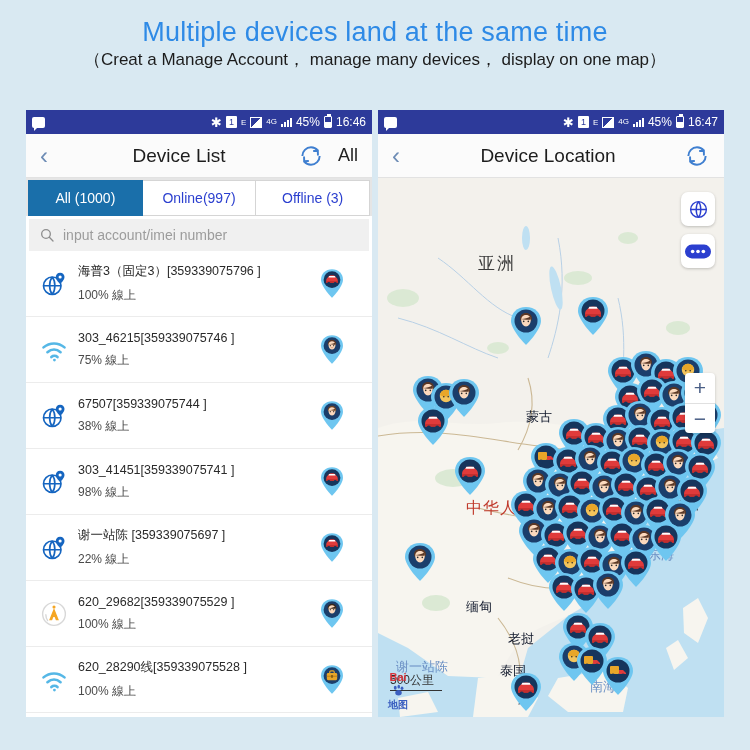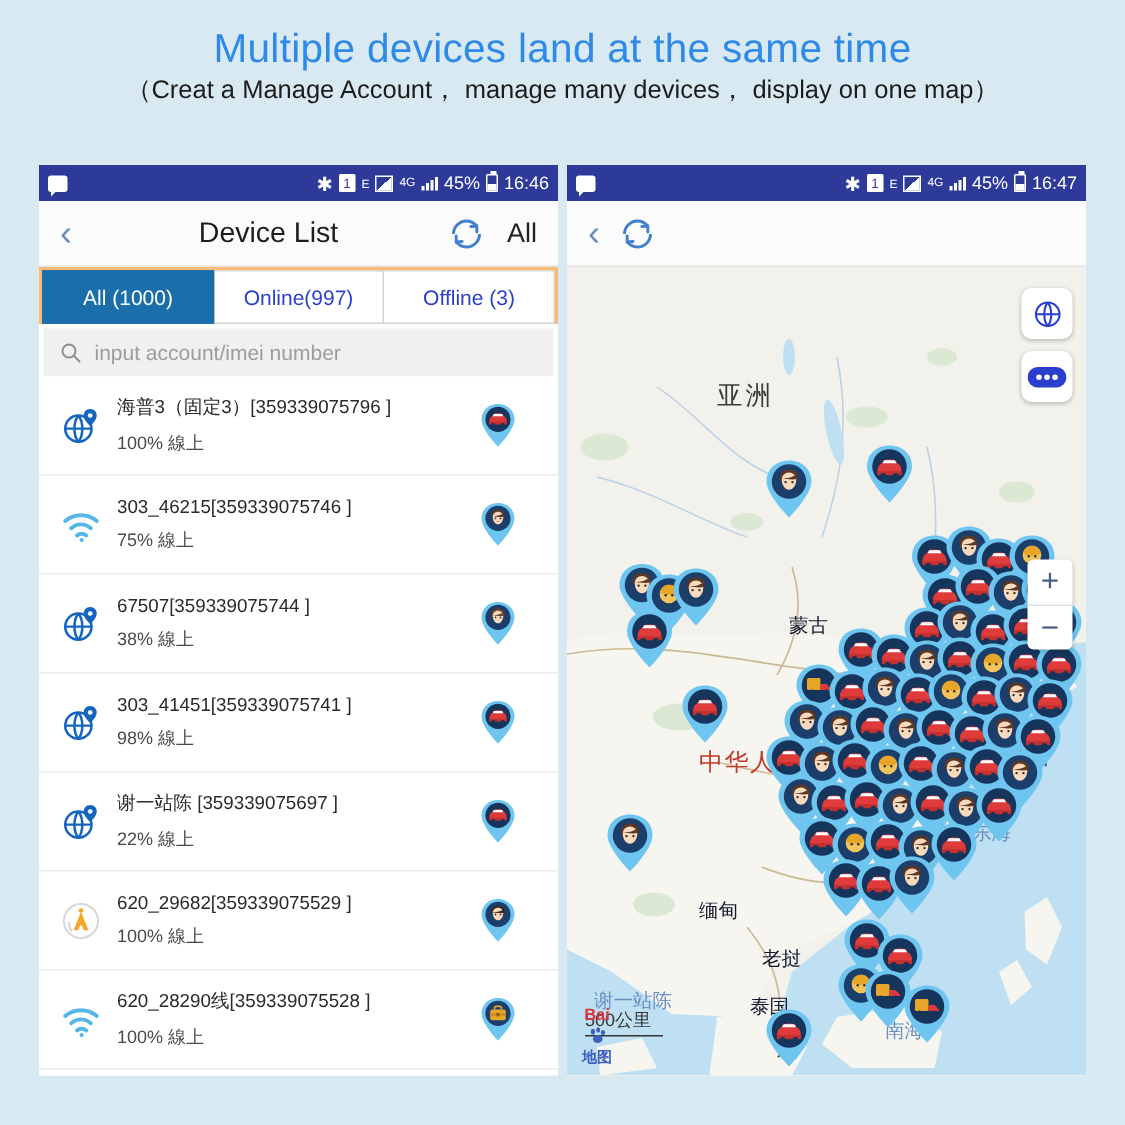--- a/index.html
+++ b/index.html
@@ -100,21 +100,21 @@
     font-size: 24px; color: #6d8cb5; font-weight: 300; line-height: 1;
     width: 20px; cursor: pointer;
   }
   .appbar-title {
     flex: 1; text-align: center; font-size: 19px; color: #1d1d1d; font-weight: 400;
   }
   .refresh { width: 26px; height: 26px; cursor: pointer; }
   .hdr-all { font-size: 18px; color: #222; margin-left: 14px; cursor: pointer; }
 
   
-  .tabs { display: flex; height: 38px; flex: none; background: #fdba74; padding: 2px 2px 0 2px; }
+  .tabs { display: flex; height: 38px; flex: none; background: #e5e5e5; padding: 2px 2px 0 2px; }
   .tab {
     flex: 1; display: flex; align-items: center; justify-content: center;
     font-size: 14px; color: #2b3fcf; border: 1px solid #d5d5d5;
     background: #fff; cursor: pointer;
   }
   .tab + .tab { border-left: none; }
   .tab.active { background: #1a6faa; color: #fff; border-color: #1a6faa; }
 
   
   .search {
@@ -458,20 +458,21 @@
             <i></i>
           </span>
         <span class="pct">45%</span>
         <span class="batt"></span>
         <span class="clk">16:47</span>
       </div>
     </div>
 
     <div class="appbar">
       <div class="back">‹</div>
+      <div class="appbar-title">Device Location</div>
       <div class="refresh">
         <svg viewBox="0 0 24 24" width="26" height="26" fill="none" stroke="#3f7fd0" stroke-width="1.8">
           <path d="M20 12a8 8 0 0 1-8 8 8 8 0 0 1-6.3-3.1"></path>
           <path d="M4 12a8 8 0 0 1 8-8 8 8 0 0 1 6.3 3.1"></path>
           <path d="M5.6 13.2l.1 3.7 3.6-.3" stroke-linecap="round"></path>
           <path d="M18.4 10.8l-.1-3.7-3.6.3" stroke-linecap="round"></path>
         </svg>
       </div>
     </div>
 

